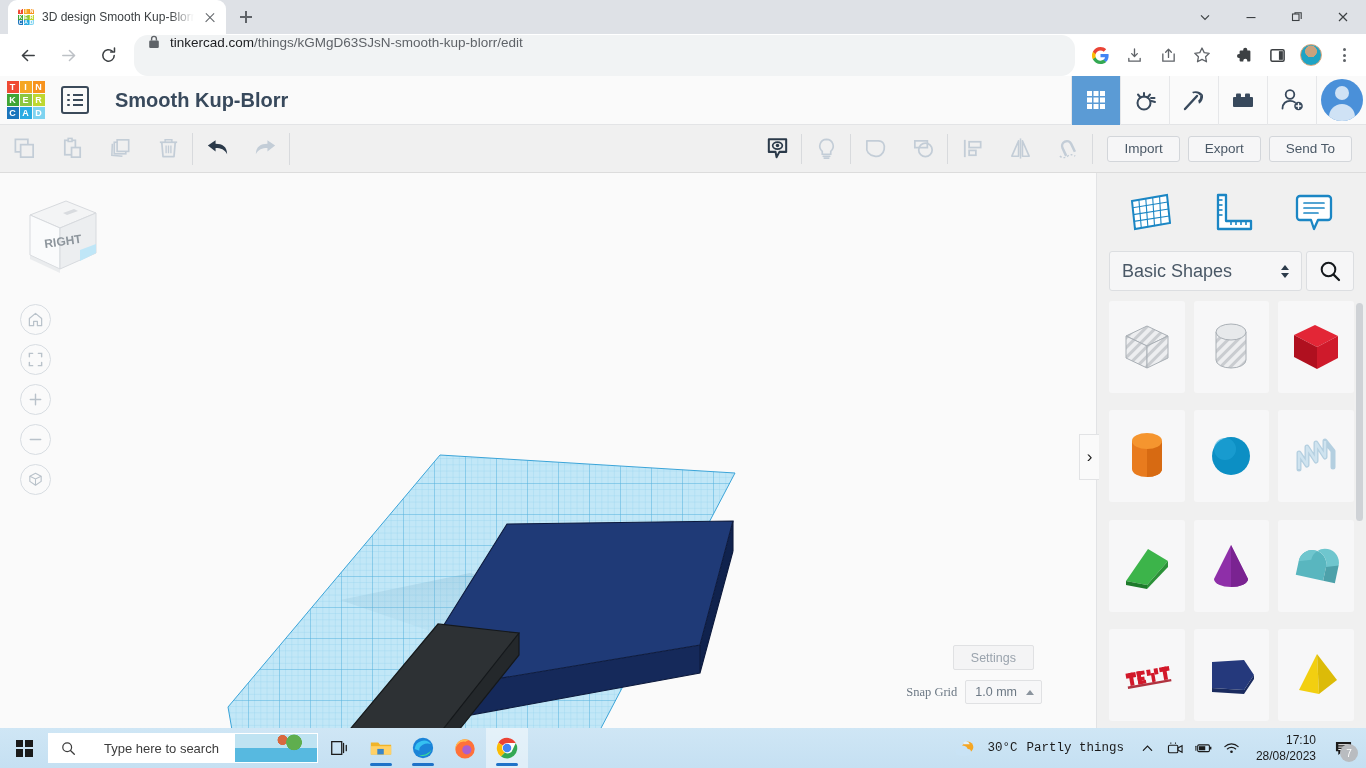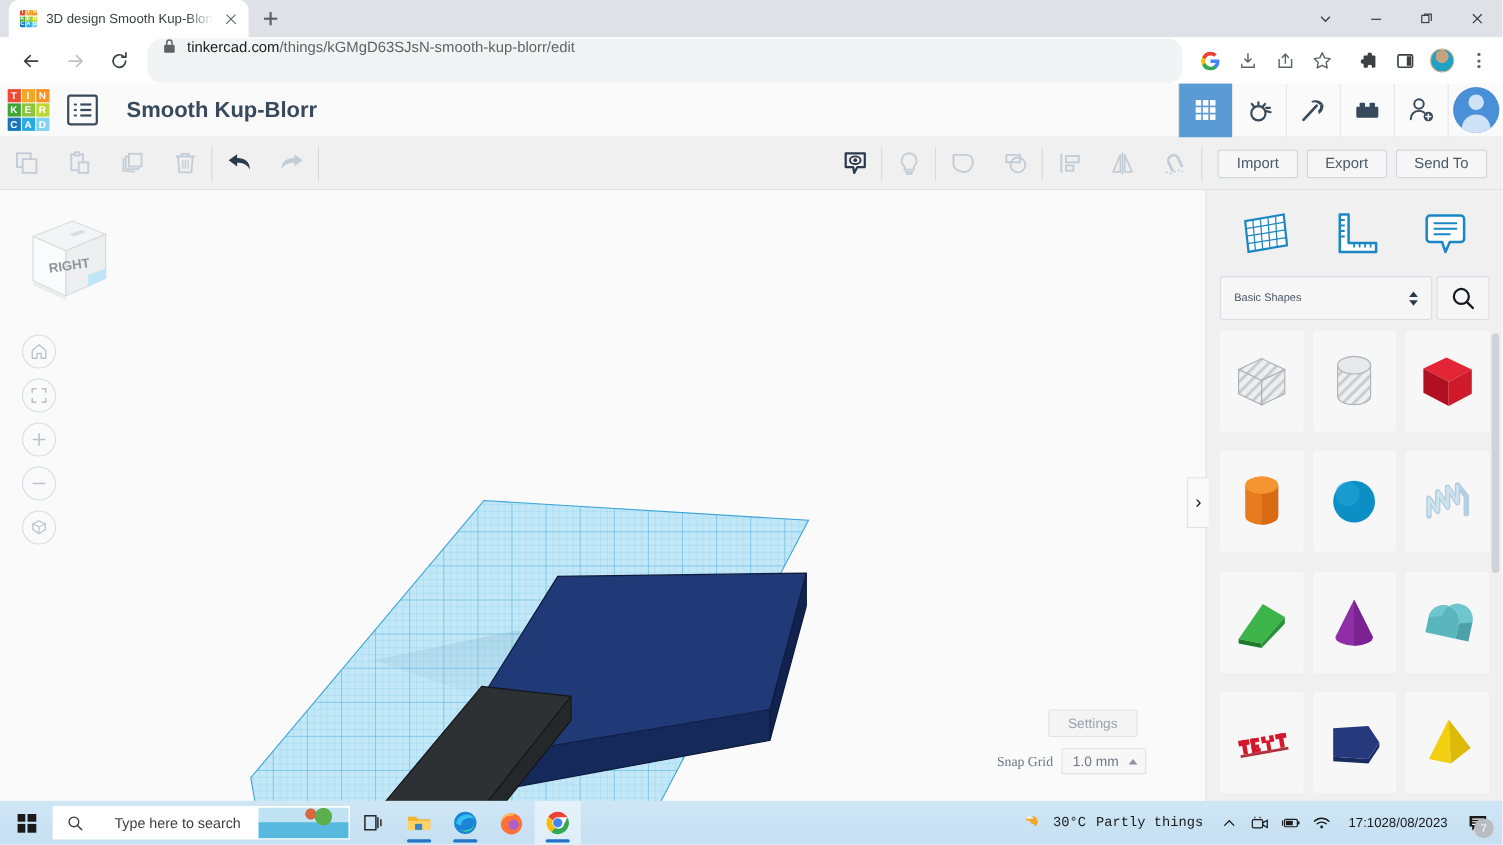--- a/index.html
+++ b/index.html
@@ -186,21 +186,21 @@
     position:absolute; left:1096px; top:173px; width:270px; height:557px;
     background:#f0f0f0; border-left:1px solid #e2e3e5;
   }
   .panel-tabs{display:flex;align-items:center;justify-content:space-around;height:78px;padding:0 12px;}
   .ptab{width:56px;height:56px;display:flex;align-items:center;justify-content:center;cursor:pointer;}
   .panel-search{display:flex;align-items:center;gap:4px;padding:0 12px 10px 12px;}
   .shape-select{
     flex:1;height:40px;background:#f6f6f7;border:1px solid #dcdee1;border-radius:3px;
     display:flex;align-items:center;padding:0 12px;cursor:pointer;
   }
-  .shape-select .lbl{flex:1;font-size:10px;color:#4a5866;}
+  .shape-select .lbl{flex:1;font-size:18px;color:#4a5866;}
   .spin{display:flex;flex-direction:column;gap:3px;align-items:center;}
   .spin i{width:0;height:0;border-left:4px solid transparent;border-right:4px solid transparent;}
   .spin .up{border-bottom:5px solid #2b3a4a;}
   .spin .dn{border-top:5px solid #2b3a4a;}
   .search-btn{
     width:48px;height:40px;background:#f6f6f7;border:1px solid #dcdee1;border-radius:3px;
     display:flex;align-items:center;justify-content:center;cursor:pointer;
   }
   .shape-grid{
     position:relative;
@@ -245,21 +245,21 @@
   .tb-item{width:42px;height:40px;display:flex;align-items:center;justify-content:center;
     cursor:pointer;position:relative;}
   .tb-item.active{background:rgba(255,255,255,0.45);}
   .tb-item .underline{position:absolute;bottom:2px;left:10px;width:22px;height:3px;
     border-radius:2px;background:#1e72c8;}
   .tray{margin-left:auto;display:flex;align-items:center;gap:0;padding-right:6px;height:40px;}
   .weather{display:flex;align-items:center;gap:9px;padding:0 10px;cursor:pointer;}
   .weather .txt{font-size:12.5px;color:#1b1b1b;font-family:Liberation Mono, monospace;}
   .tray-ico{width:28px;height:40px;display:flex;align-items:center;justify-content:center;
     cursor:pointer;color:#1b1b1b;}
-  .clock{display:flex;align-items:flex-end;justify-content:center;
+  .clock{display:flex;flex-direction:column;align-items:flex-end;justify-content:center;
     padding:0 10px;cursor:pointer;line-height:1.35;}
   .clock div{font-size:12px;color:#1b1b1b;}
   .notif{width:34px;height:40px;display:flex;align-items:center;justify-content:center;
     position:relative;cursor:pointer;}
   .notif .badge{
     position:absolute;right:2px;bottom:6px;width:18px;height:18px;border-radius:50%;
     background:#b9bcc0;color:#fff;font-size:10px;display:flex;align-items:center;justify-content:center;
   }
 </style>
 </head>

